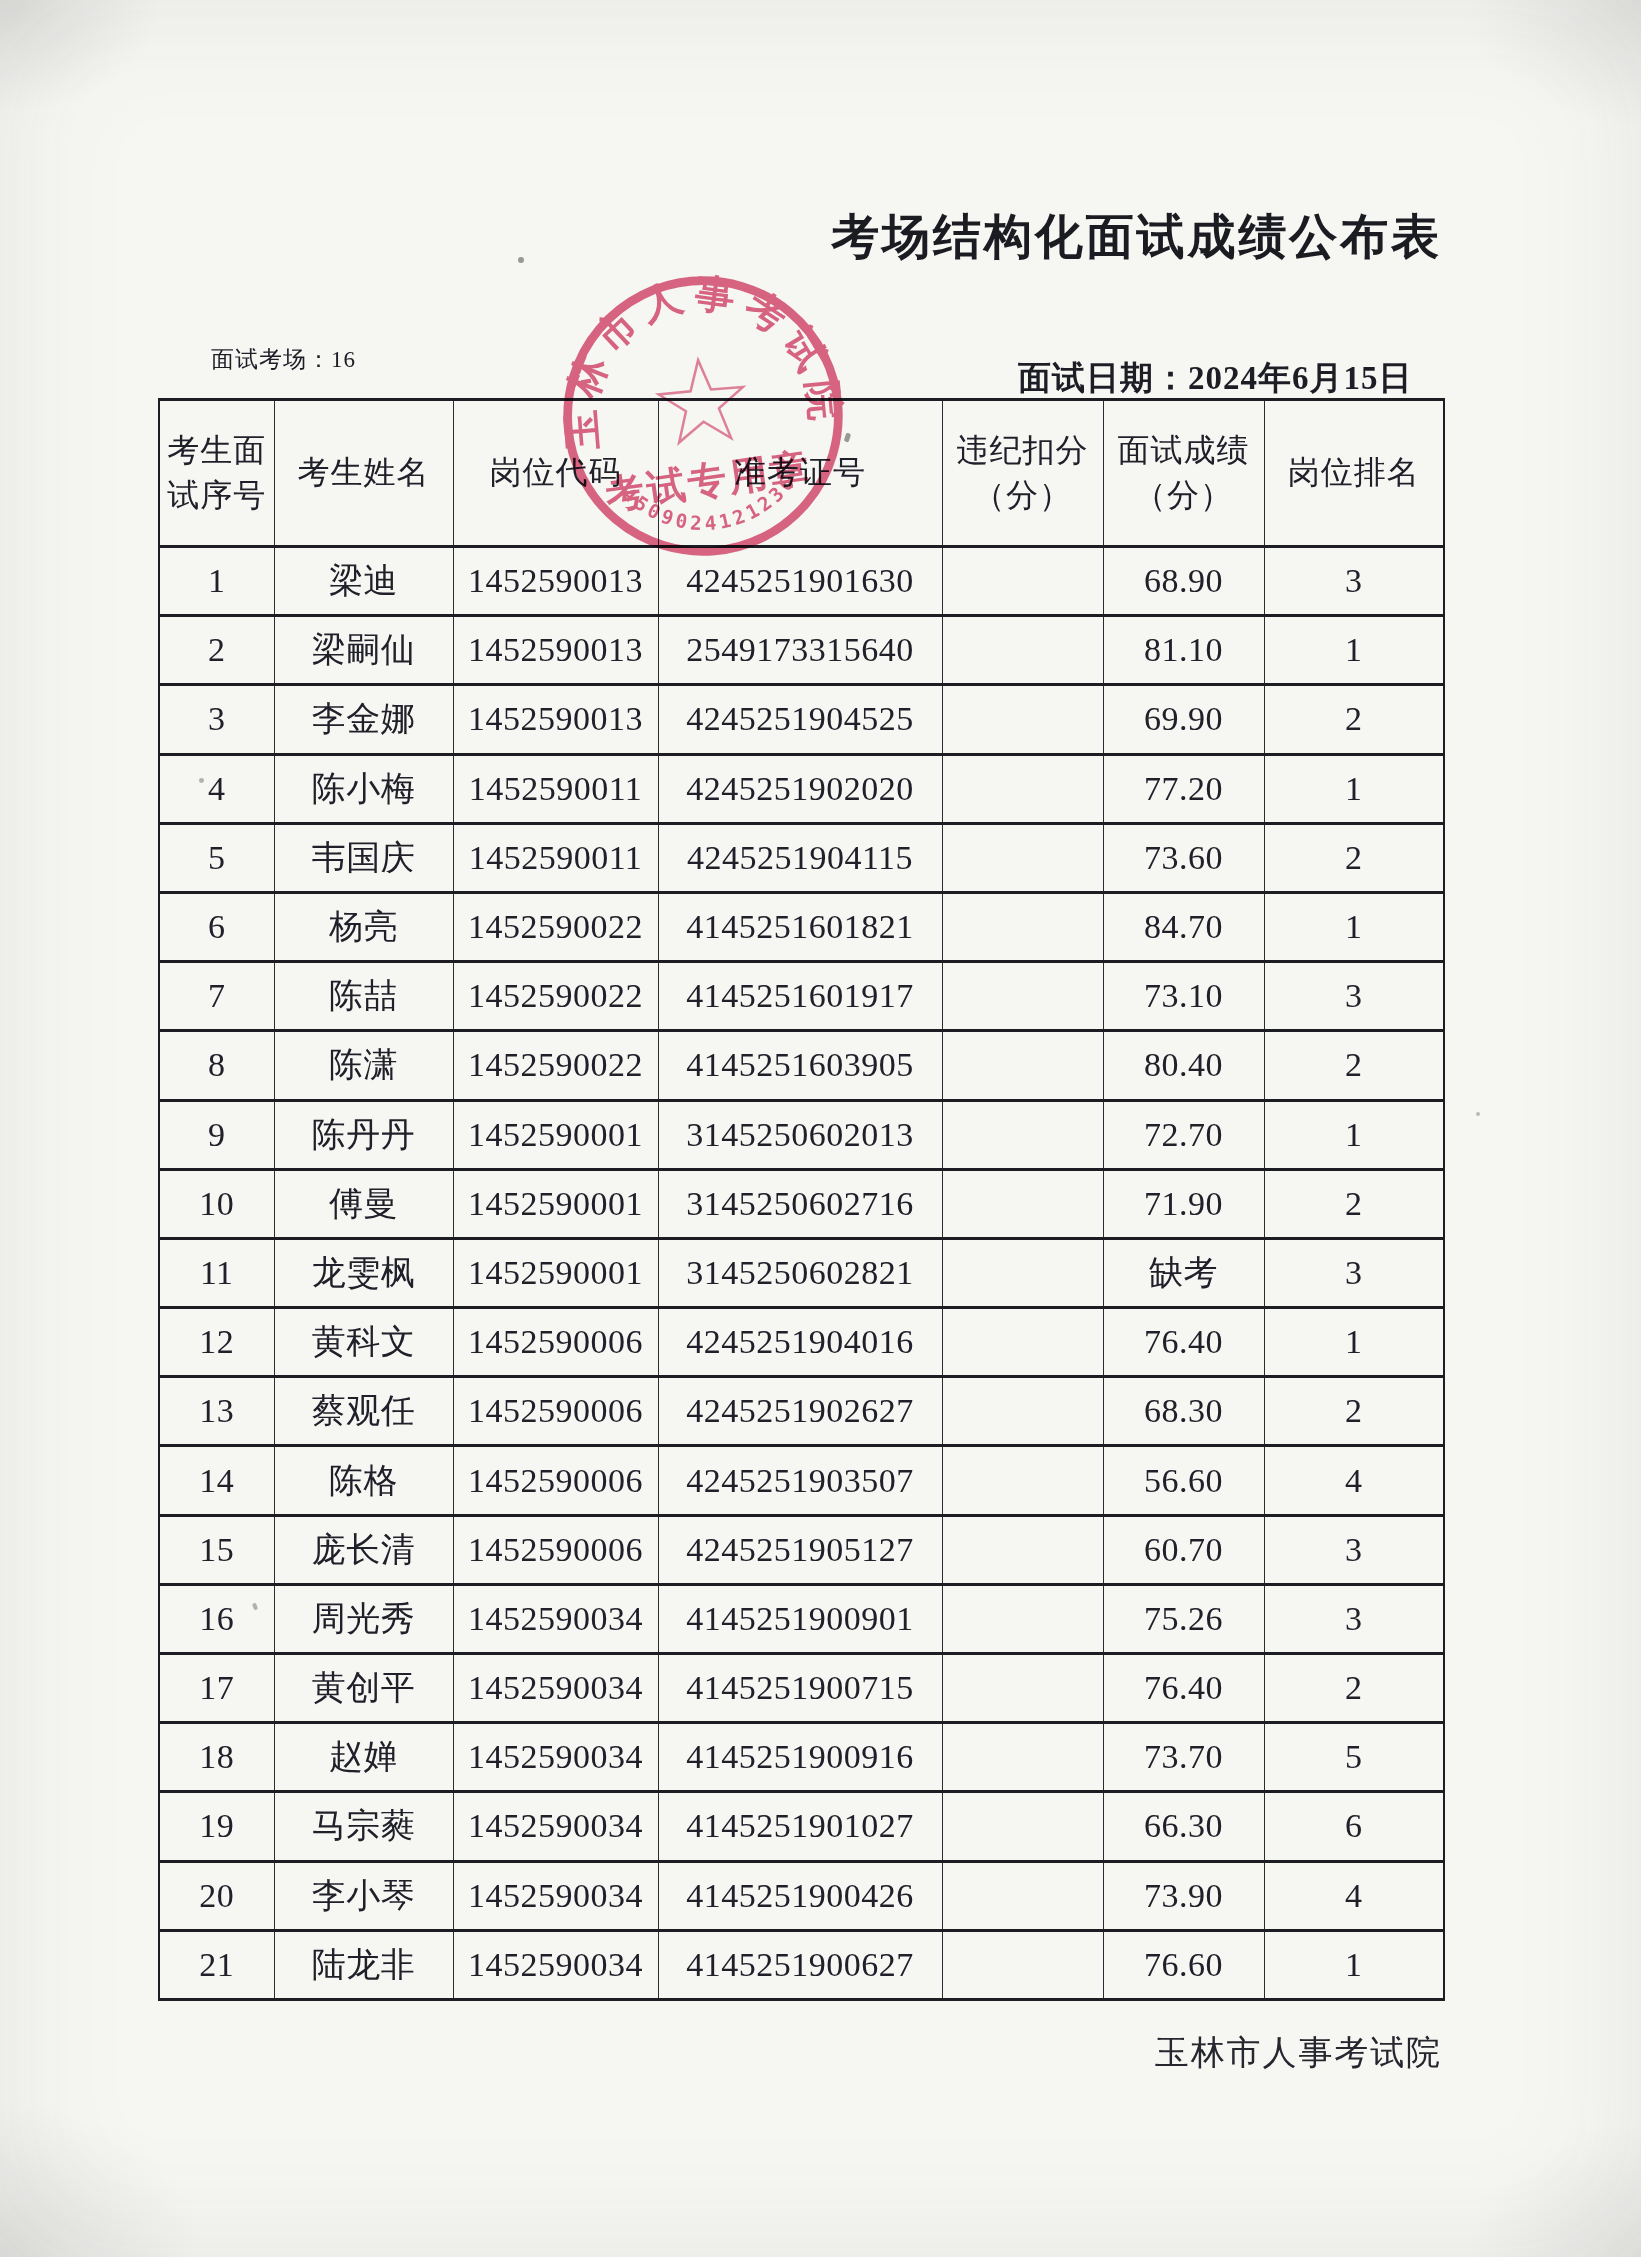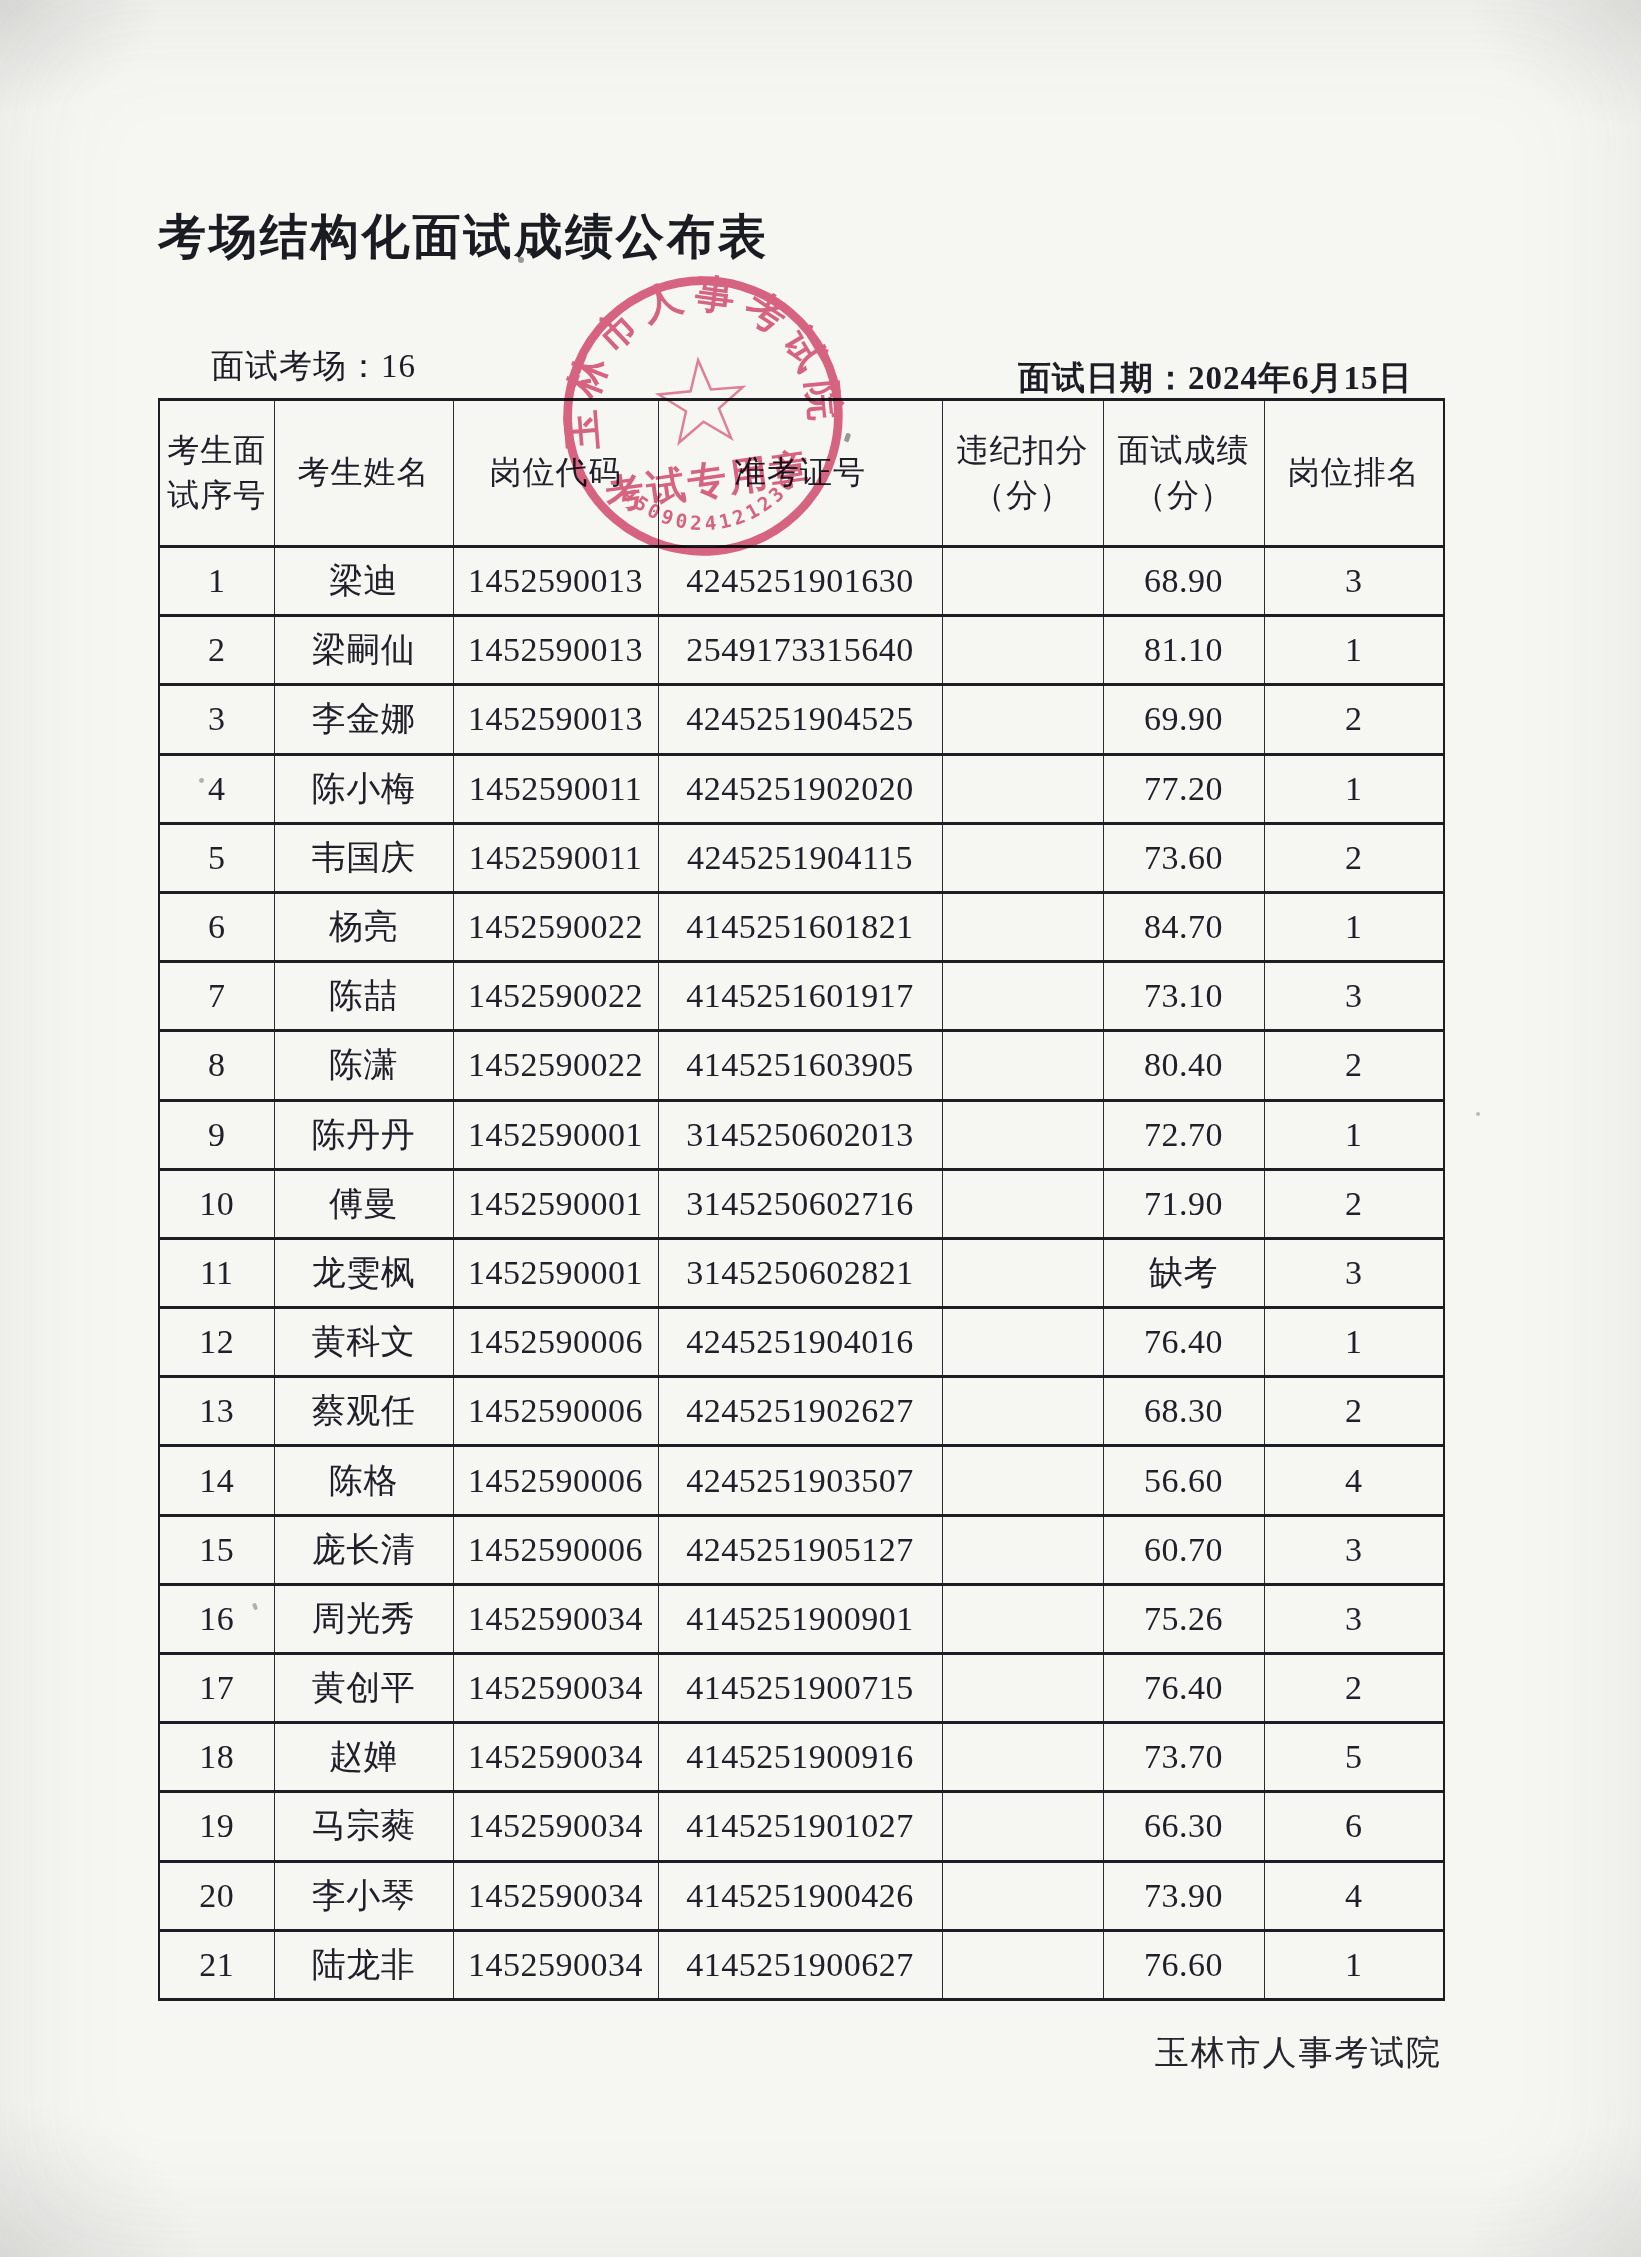--- a/index.html
+++ b/index.html
@@ -13,25 +13,25 @@
     background:
       radial-gradient(232px 164px at 0% 0%, rgba(110,110,108,.16), transparent 70%),
       radial-gradient(251px 183px at 100% 0%, rgba(110,110,108,.13), transparent 70%),
       radial-gradient(290px 222px at 0% 100%, rgba(110,110,108,.14), transparent 70%),
       radial-gradient(251px 193px at 100% 100%, rgba(110,110,108,.11), transparent 70%),
       #f6f6f3;
     box-shadow: inset 0 0 135px rgba(90,90,88,.10);
   }
   .title{
     position:absolute;left:158px;top:205px;width:1284px;
-    text-align:left;font-family:"Liberation Sans","DejaVu Sans",sans-serif;
+    text-align:right;font-family:"Liberation Sans","DejaVu Sans",sans-serif;
     font-size:48px;font-weight:700;letter-spacing:2.9px;color:#1b1b22;margin:0;
   }
   .meta{position:absolute;left:158px;top:344px;width:1284px;height:44px;color:#1d1d26;}
-  .meta-room{position:absolute;left:53px;top:0;font-size:33px;letter-spacing:1px;}
+  .meta-room{position:absolute;left:53px;top:0;font-size:23px;letter-spacing:1px;}
   .meta-date{position:absolute;left:860px;top:12px;font-size:33px;letter-spacing:1px;font-weight:bold;}
   .score-table{
     position:absolute;left:158px;top:398px;width:1284px;height:1603px;
     border-collapse:collapse;table-layout:fixed;color:#20202a;z-index:2;
   }
   .score-table th,.score-table td{
     border-left:1.9px solid #2b2b32;border-right:1.9px solid #2b2b32;
     border-top:3.9px solid #1d1d24;border-bottom:3.9px solid #1d1d24;
     text-align:center;vertical-align:middle;padding:0;
   }

